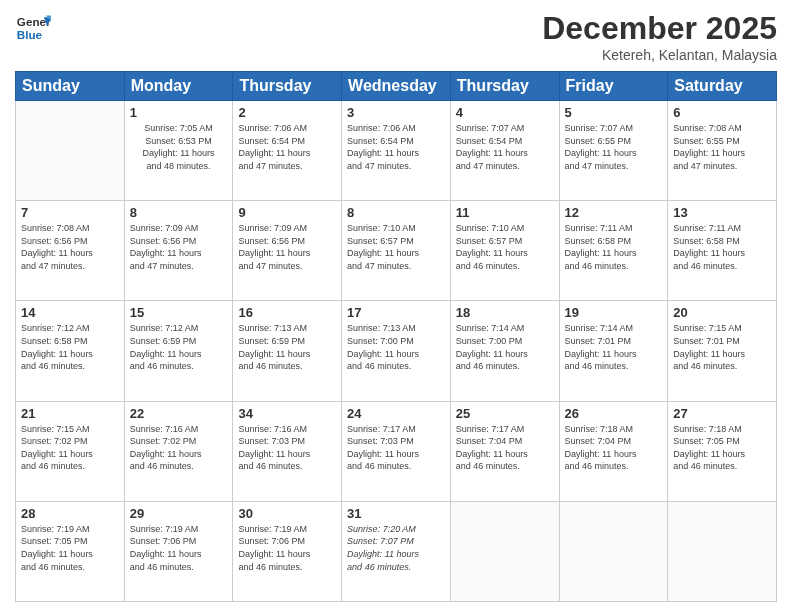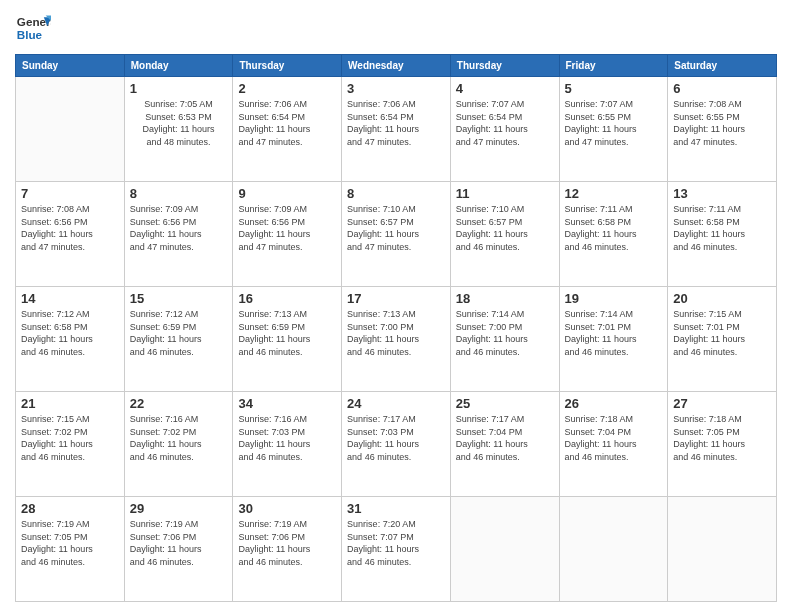--- a/index.html
+++ b/index.html
@@ -49,21 +49,21 @@
       border: 1px solid #ccc;
       border-collapse: collapse;
       width: 100%;
       table-layout: fixed;
     }
     .calendar th {
       background-color: #2a6db5;
       color: white;
       text-align: left;
       padding: 5px 6px;
-      font-size: 10px;
+      font-size: 16px;
       font-weight: bold;
       border: 1px solid #1e5a9e;
     }
     .calendar td {
       border: 1px solid #ccc;
       vertical-align: top;
       padding: 4px 5px;
       font-size: 9.5px;
       color: #333;
       height: 82px;
@@ -89,20 +89,24 @@
 
 <div class="page">
   <div class="header">
     <div class="logo">
       <svg class="logo-icon" viewBox="0 0 40 40">
         <text x="2" y="18" font-size="13" font-weight="bold" fill="#333">General</text>
         <text x="2" y="32" font-size="13" font-weight="bold" fill="#1a6cb5">Blue</text>
         <polygon points="32,8 40,8 36,18" fill="#1a6cb5"></polygon>
         <polygon points="34,6 40,6 40,12" fill="#4a9fd5"></polygon>
       </svg>
+    </div>
+    <div class="title-section">
+      <div class="main-title">December 2025</div>
+      <div class="subtitle">Ketereh, Kelantan, Malaysia</div>
     </div>
   </div>
 
   <table class="calendar">
     <thead>
       <tr>
         <th>Sunday</th>
         <th>Monday</th>
         <th>Thursday</th>
         <th>Wednesday</th>
@@ -327,21 +331,21 @@
           </td>
           <td>
             <span class="day-number">30</span>
             <div class="day-info" style="white-space: pre-line;">Sunrise: 7:19 AM
 Sunset: 7:06 PM
 Daylight: 11 hours
 and 46 minutes.</div>
           </td>
           <td>
             <span class="day-number">31</span>
-            <div class="day-info" style="white-space: pre-line;">Sunrise: 7:20 AM
+            <div class="day-info" style="white-space: pre-line; font-style: italic;">Sunrise: 7:20 AM
 Sunset: 7:07 PM
 Daylight: 11 hours
 and 46 minutes.</div>
           </td>
           <td class="empty-cell"></td>
           <td class="empty-cell"></td>
           <td class="empty-cell"></td>
         </tr>
       </tbody>
   </table>

